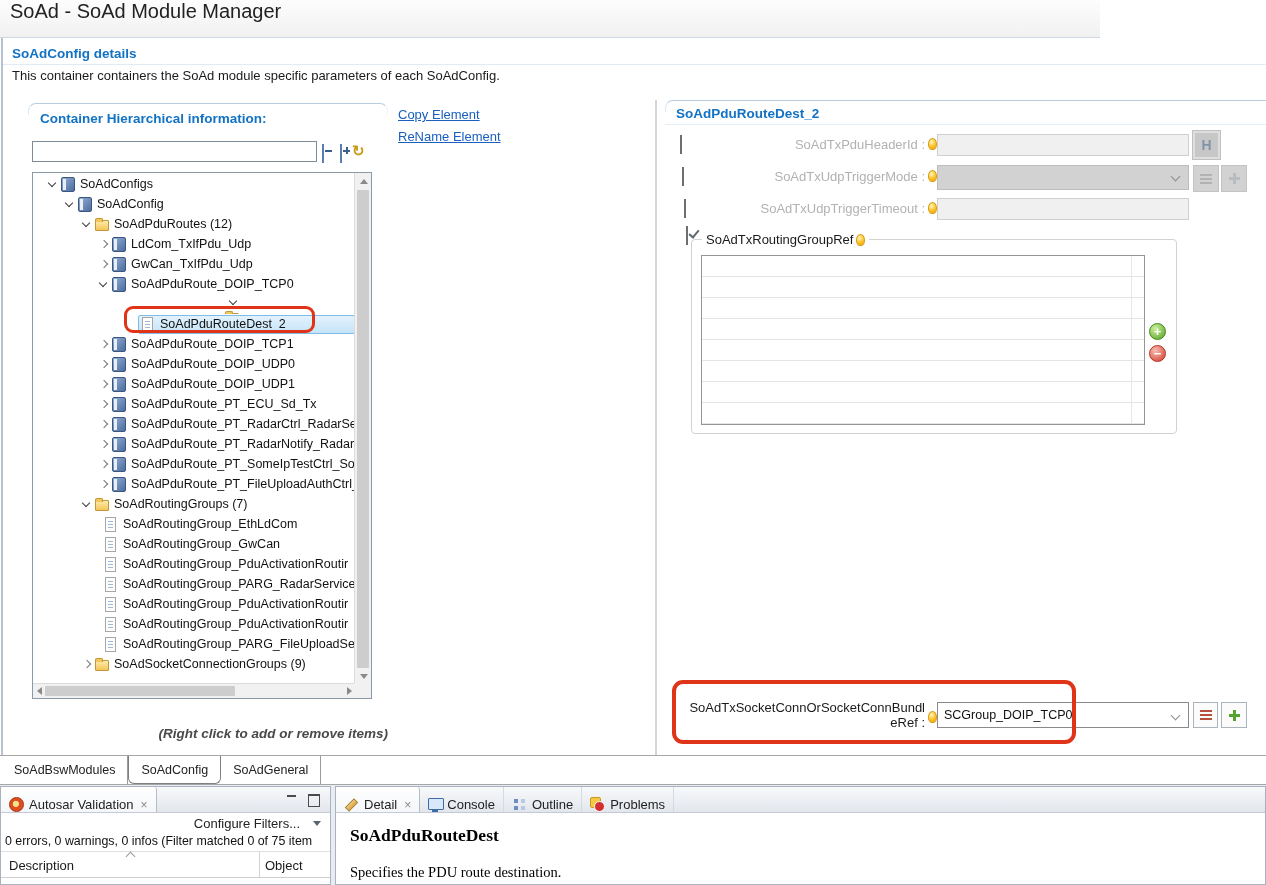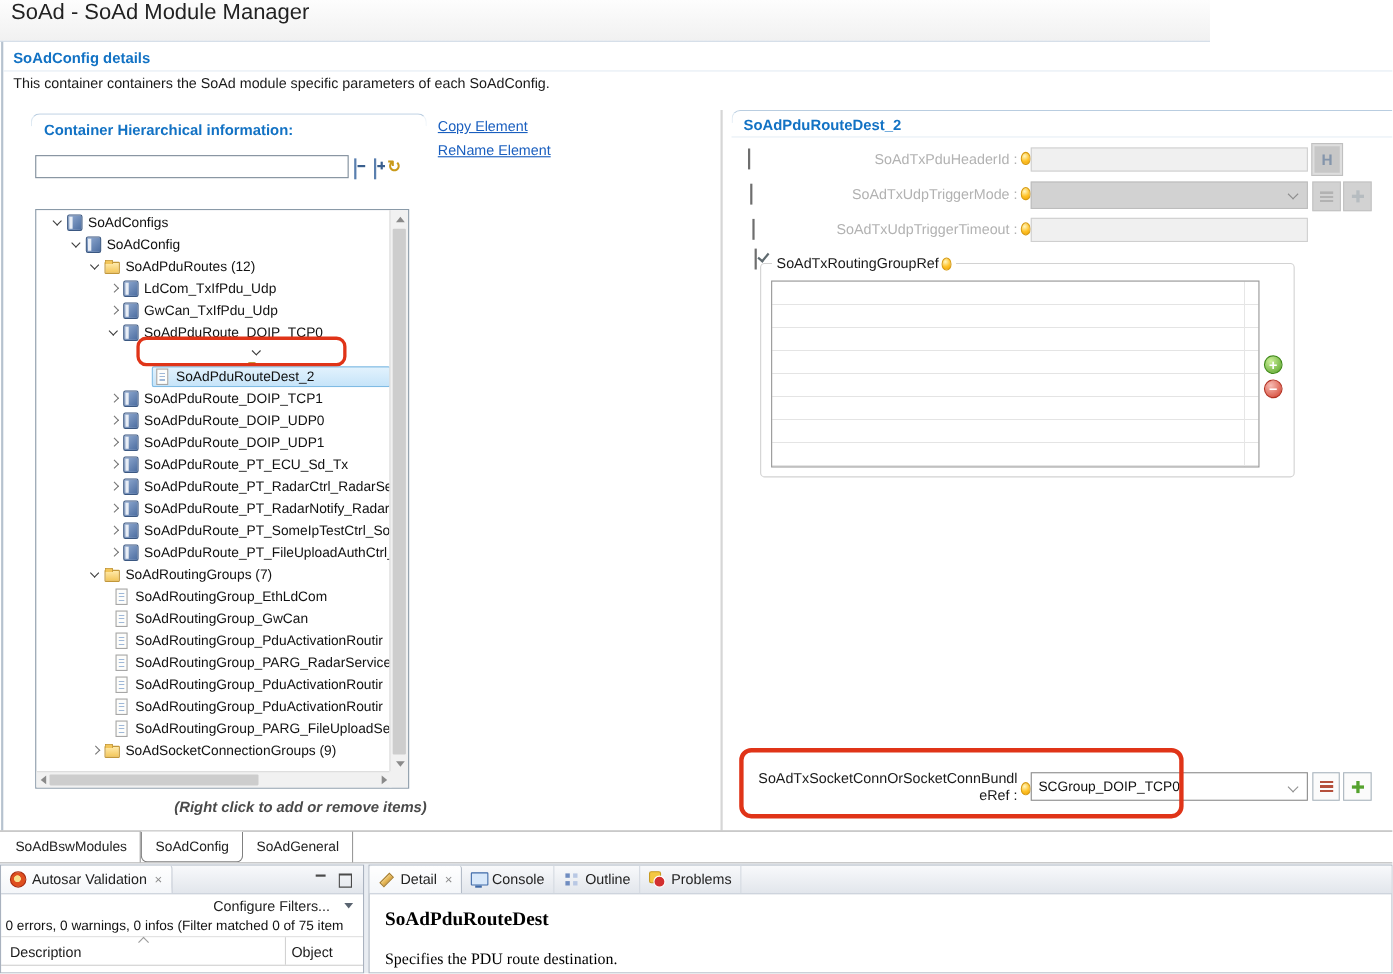--- a/index.html
+++ b/index.html
@@ -19,21 +19,21 @@
 
   
   .lp-border{left:28px;top:103px;width:360px;height:12px;border-top:1px solid #b9cde0;border-left:1px solid #dce8f2;border-right:1px solid #eef4f9;border-radius:8px 8px 0 0}
   .lp-title{left:40px;top:111px}
   .search{left:32px;top:141px;width:285px;height:21px;border:1px solid #7e8c9a;font:12px "Liberation Sans",sans-serif;padding:2px 4px;background:#fff}
   .sqico{width:13px;height:13px;border:1px solid #5a7fae;background:#eef4fb;position:relative}
   .sqico::before{content:'';position:absolute;left:2px;top:5px;width:7px;height:1.6px;background:#3a5f8e}
   .sqico.plus::after{content:'';position:absolute;left:5px;top:2px;width:1.6px;height:7px;background:#3a5f8e}
   .sync{left:352px;top:142px;font-size:15px;font-weight:bold;color:#c99a1a}
 
-  .tree-box{left:32px;top:190px;width:340px;height:527px;border:1px solid #8a9aa8;background:#fff;overflow:hidden}
+  .tree-box{left:32px;top:172px;width:340px;height:527px;border:1px solid #8a9aa8;background:#fff;overflow:hidden}
   .tree-content{position:absolute;left:0;top:1px;width:322px;height:511px;overflow:hidden}
   .trow{height:20px;display:flex;align-items:center;white-space:nowrap;overflow:hidden;font-size:12.5px;color:#111}
   .tarrow{width:16px;height:16px;flex:0 0 auto;position:relative}
   .tarrow.none{width:8px}
   .tarrow.collapsed::before{content:'';position:absolute;left:5px;top:5px;width:5px;height:5px;border-right:1.5px solid #767676;border-top:1.5px solid #767676;transform:rotate(45deg)}
   .tarrow.expanded::before{content:'';position:absolute;left:4px;top:4px;width:5px;height:5px;border-right:1.5px solid #3c3c3c;border-bottom:1.5px solid #3c3c3c;transform:rotate(45deg)}
   .ticon{width:14px;height:15px;margin-right:5px;flex:0 0 auto;position:relative}
   .ticon.module{background:linear-gradient(135deg,#93acd2,#4c6da0);border:1px solid #3a5781;border-radius:2px}
   .ticon.module::before{content:'';position:absolute;left:1px;top:1px;bottom:1px;width:3px;background:#e9eef6}
   .ticon.folder{height:11px;margin-top:3px;background:linear-gradient(#ffeaaa,#f3c65a);border:1px solid #c2973a;border-radius:1px}
@@ -100,21 +100,21 @@
   .etabs{left:0;top:755px;width:1266px;height:30px;background:#fff;border-top:1px solid #a6a6a6;border-bottom:1px solid #a6a6a6;display:flex;align-items:stretch;padding-left:2px}
   .etab{display:flex;align-items:center;padding:0 12px;font-size:12.5px;color:#222;border-right:1px solid #9a9a9a}
   .etab.active{border:1px solid #808080;border-top:none;border-radius:0 0 6px 6px;background:#fff;position:relative;z-index:2}
 
   
   .bottom-bg{left:0;top:785px;width:1266px;height:100px;background:#e9edf2}
   .vview{position:absolute;top:786px;height:99px;background:#fff;border:1px solid #a9b2bf}
   .vview.l{left:0;width:331px}
   .vview.r{left:335px;width:931px}
   .vtabrow{height:26px;background:linear-gradient(#f8f9fb,#e2e6ec);border-bottom:1px solid #c4cbd5;display:flex;align-items:stretch;position:relative}
-  .vtab{display:flex;align-items:center;gap:5px;padding:12px 8px;font-size:13px;color:#222;border-right:1px solid #d4dae2}
+  .vtab{display:flex;align-items:flex-end;gap:5px;padding:0 8px;font-size:13px;color:#222;border-right:1px solid #d4dae2}
   .vtab.active{background:linear-gradient(#ffffff,#f4f6f9);border-right:1px solid #b4bcc8;border-radius:3px 3px 0 0}
   .closex{font-size:12px;color:#8a8a8a;margin-left:2px}
   .minbtn,.maxbtn{position:absolute;top:6px;width:13px;height:13px}
   .minbtn{right:32px}.maxbtn{right:10px}
   .minbtn::after{content:'';display:block;width:9px;height:2px;background:#4a4a4a;margin:2px auto 0}
   .maxbtn::after{content:'';display:block;width:10px;height:10px;border:1px solid #4a4a4a;border-top:2.5px solid #4a4a4a;margin:1px auto 0}
   .vtoolbar{height:21px;position:relative}
   .cfg{position:absolute;right:30px;top:3px;font-size:13px;color:#222}
   .viewmenu{position:absolute;right:9px;top:8px;width:0;height:0;border-left:4.5px solid transparent;border-right:4.5px solid transparent;border-top:5.5px solid #5a6470}
   .vstatus{height:17px;font-size:12.4px;color:#111;padding-left:4px;white-space:nowrap;overflow:hidden}

